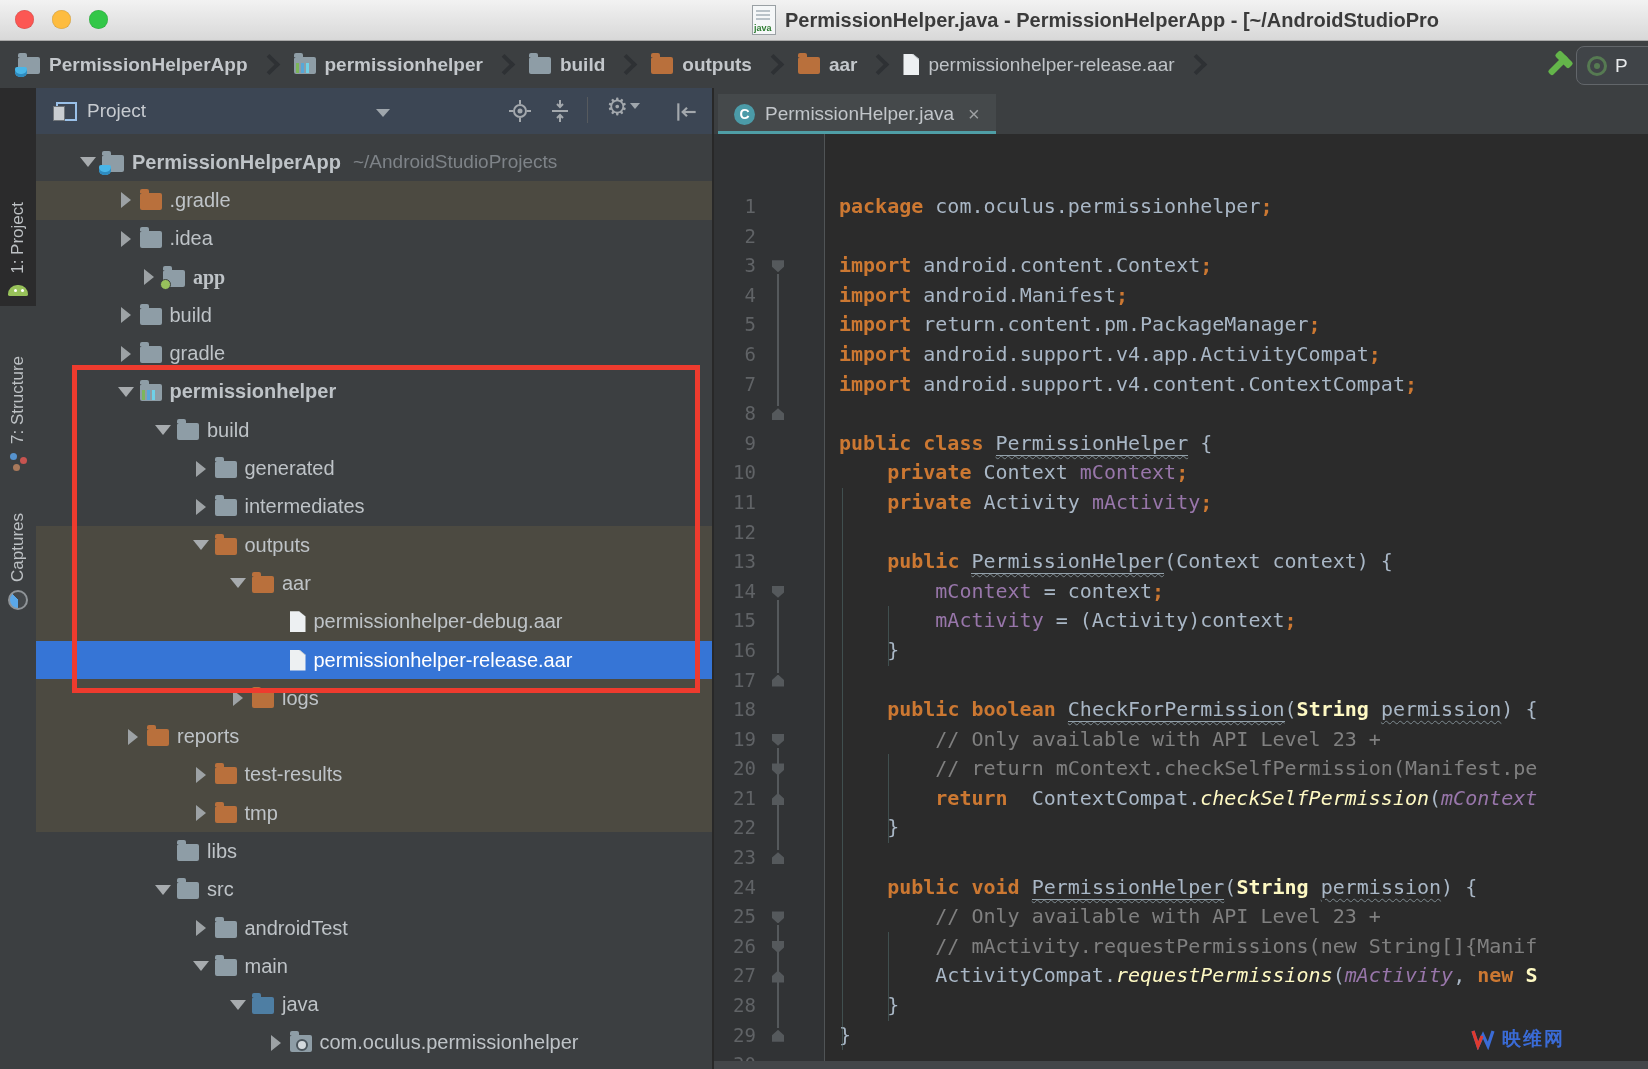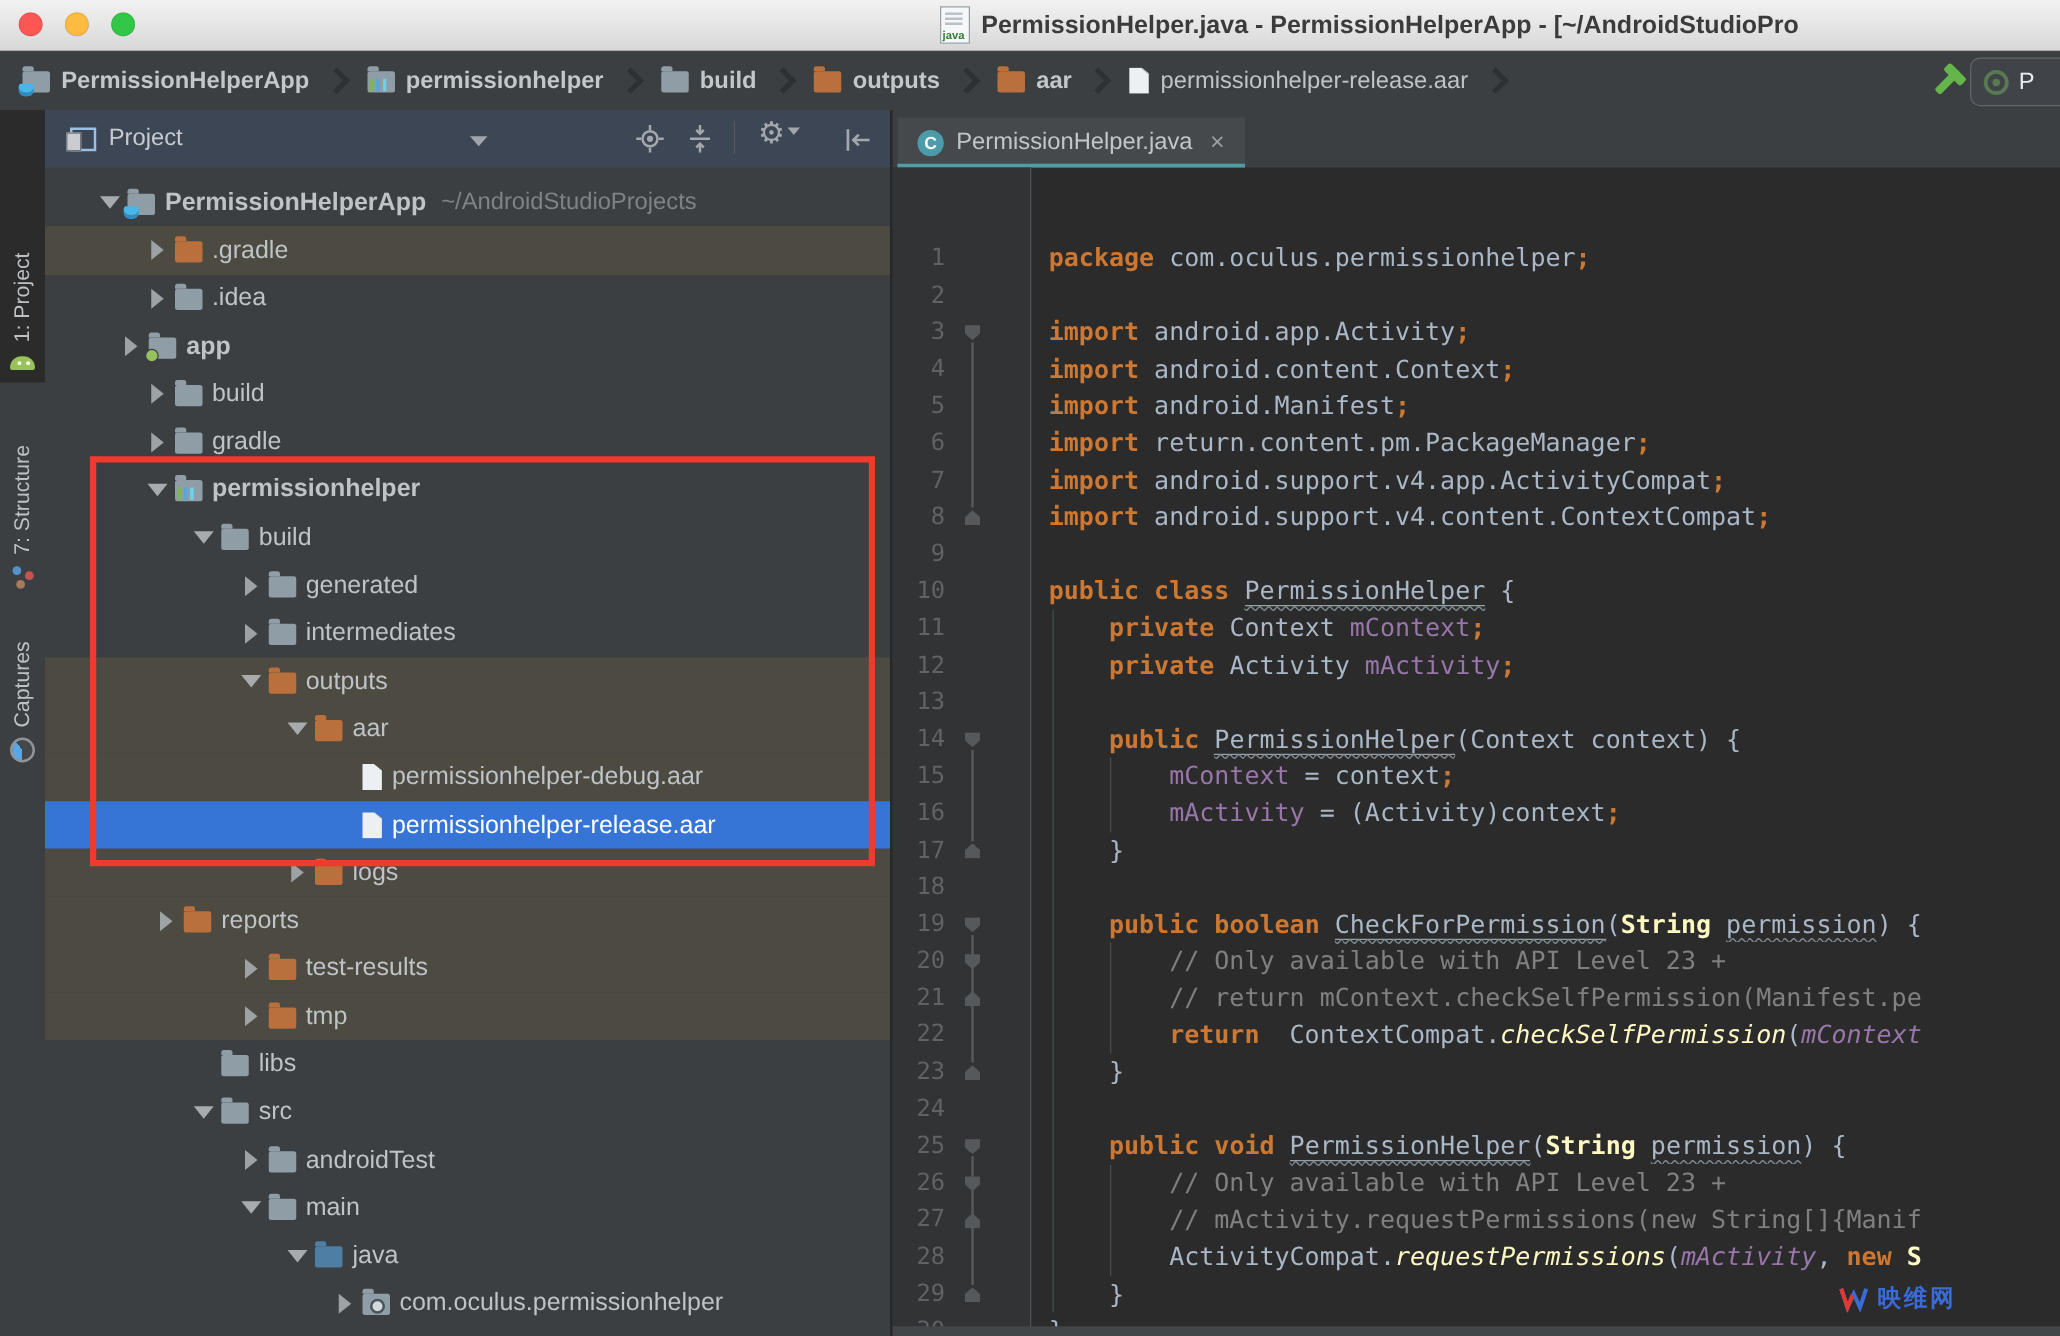--- a/index.html
+++ b/index.html
@@ -263,21 +263,21 @@
         <div class="trow olive" style="padding-left: 77.5px;">
           <span class="arr closed"></span>
           <span class="ic ic-folder-orange"></span>
           <span class="tlabel">.gradle</span>
         </div>
         <div class="trow" style="padding-left: 77.5px;">
           <span class="arr closed"></span>
           <span class="ic ic-folder-gray"></span>
           <span class="tlabel">.idea</span>
         </div>
-        <div class="trow" style="padding-left: 57px;">
+        <div class="trow" style="padding-left: 101px; font-family: Liberation Serif, serif;">
           <span class="arr closed"></span>
           <span class="ic ic-module-app"></span>
           <span class="tlabel bold">app</span>
         </div>
         <div class="trow" style="padding-left: 77.5px;">
           <span class="arr closed"></span>
           <span class="ic ic-folder-gray"></span>
           <span class="tlabel">build</span>
         </div>
         <div class="trow" style="padding-left: 77.5px;">
@@ -433,21 +433,20 @@
           <div class="fm up" style="top: 836.6px;"></div>
           <div class="fm up" style="top: 895.8px;"></div>
           <div class="fline" style="top: 140.2px; height: 132px;"></div>
           <div class="fline" style="top: 465.8px; height: 72.8px;"></div>
           <div class="fline" style="top: 613.8px; height: 102.4px;"></div>
           <div class="fline" style="top: 791.4px; height: 102.4px;"></div>
         </div>
       <div class="code" id="code">
           <div class="cl"><span class="s-k">package </span><span class="s-p">com.oculus.permissionhelper</span><span class="s-k">;</span></div>
           <div class="cl"></div>
-          <div class="cl"><span class="s-k">import </span><span class="s-p">android.app.Activity</span><span class="s-k">;</span></div>
           <div class="cl"><span class="s-k">import </span><span class="s-p">android.content.Context</span><span class="s-k">;</span></div>
           <div class="cl"><span class="s-k">import </span><span class="s-p">android.Manifest</span><span class="s-k">;</span></div>
           <div class="cl"><span class="s-k">import </span><span class="s-p">return.content.pm.PackageManager</span><span class="s-k">;</span></div>
           <div class="cl"><span class="s-k">import </span><span class="s-p">android.support.v4.app.ActivityCompat</span><span class="s-k">;</span></div>
           <div class="cl"><span class="s-k">import </span><span class="s-p">android.support.v4.content.ContextCompat</span><span class="s-k">;</span></div>
           <div class="cl"></div>
           <div class="cl"><span class="s-k">public class </span><span class="s-d">PermissionHelper</span><span class="s-p"> {</span></div>
           <div class="cl"><span class="s-p">    </span><span class="s-k">private </span><span class="s-p">Context </span><span class="s-f">mContext</span><span class="s-k">;</span></div>
           <div class="cl"><span class="s-p">    </span><span class="s-k">private </span><span class="s-p">Activity </span><span class="s-f">mActivity</span><span class="s-k">;</span></div>
           <div class="cl"></div>

